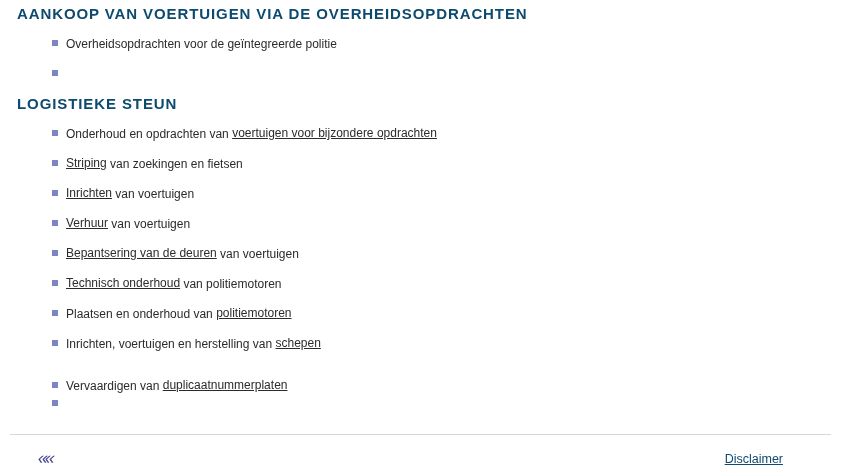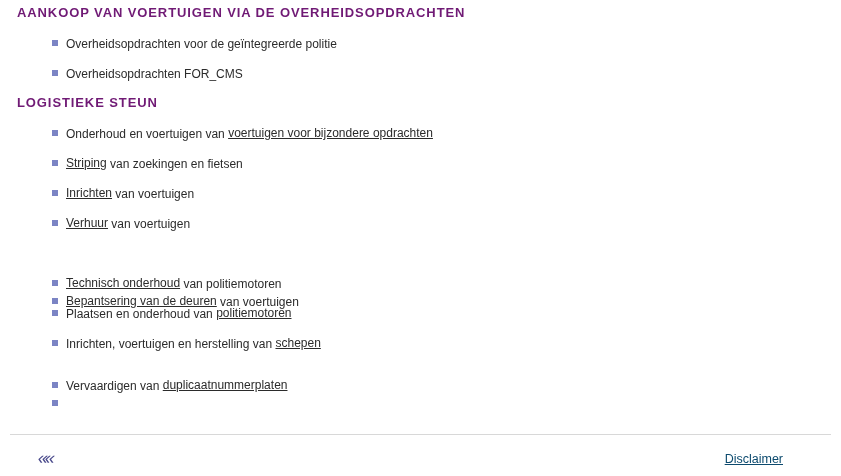--- a/index.html
+++ b/index.html
@@ -19,23 +19,23 @@
   .page {
     position: relative;
     width: 841px;
     height: 476px;
     box-sizing: border-box;
   }
   .content {
     padding: 0 10px;
   }
   .section-title {
-    color: #701a75;
+    color: #0c4a6e;
     font-weight: bold;
-    font-size: 13px;
+    font-size: 15px;
     letter-spacing: 0.9px;
     font-variant: small-caps;
     text-transform: uppercase;
   }
   #title-aankoop {
     position: absolute;
     left: 17px;
     top: 5px;
   }
   #title-logistiek {
@@ -118,42 +118,42 @@
 
   <div class="content">
 
     <div class="section-title" id="title-aankoop">Aankoop van voertuigen via de overheidsopdrachten</div>
 
     <div class="item" style="top:36px;">
       <span class="bullet"></span><span class="item-text">Overheidsopdrachten voor de geïntegreerde politie</span>
     </div>
 
     <div class="item" style="top:66px;">
-      <span class="bullet"></span><span class="item-text">Overheidsopdrachten FOR_CMS</span>
+      <span class="bullet"></span>
     </div>
 
     <div class="section-title" id="title-logistiek">Logistieke steun</div>
 
     <div class="item" style="top:126px;">
-      <span class="bullet"></span><span class="item-text">Onderhoud en voertuigen van </span><span class="link">voertuigen voor bijzondere opdrachten</span><span class="item-text"></span>
+      <span class="bullet"></span><span class="item-text">Onderhoud en opdrachten van </span><span class="link">voertuigen voor bijzondere opdrachten</span><span class="item-text"></span>
     </div>
 
     <div class="item" style="top:156px;">
       <span class="bullet"></span><span class="item-text"></span><span class="link">Striping</span><span class="item-text"> van zoekingen en fietsen</span>
     </div>
 
     <div class="item" style="top:186px;">
       <span class="bullet"></span><span class="item-text"></span><span class="link">Inrichten</span><span class="item-text"> van voertuigen</span>
     </div>
 
     <div class="item" style="top:216px;">
       <span class="bullet"></span><span class="item-text"></span><span class="link">Verhuur</span><span class="item-text"> van voertuigen</span>
     </div>
 
-    <div class="item" style="top:246px;margin-top:48px;">
+    <div class="item" style="top:246px;">
       <span class="bullet"></span><span class="item-text"></span><span class="link">Bepantsering van de deuren</span><span class="item-text"> van voertuigen</span>
     </div>
 
     <div class="item" style="top:276px;">
       <span class="bullet"></span><span class="item-text"></span><span class="link">Technisch onderhoud</span><span class="item-text"> van politiemotoren</span>
     </div>
 
     <div class="item" style="top:306px;">
       <span class="bullet"></span><span class="item-text">Plaatsen en onderhoud van </span><span class="link">politiemotoren</span><span class="item-text"></span>
     </div>

